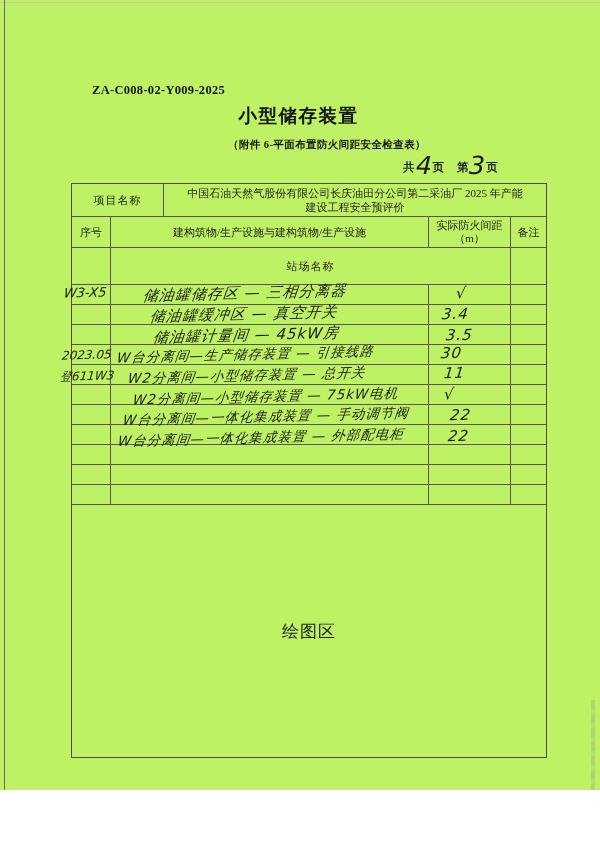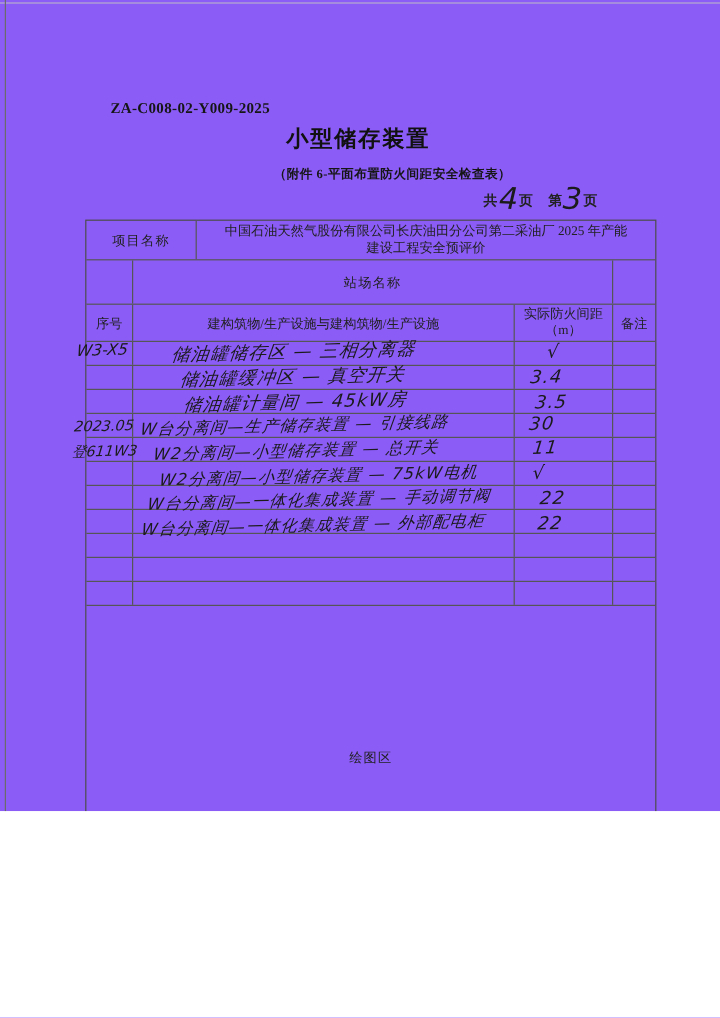--- a/index.html
+++ b/index.html
@@ -1,17 +1,17 @@
 <!DOCTYPE html>
 <html><head>
 <meta charset="utf-8">
 <style>
   html,body{margin:0;padding:0;background:#ffffff;}
   .page{
-    position:relative; width:600px; height:676px; background:#8b5cf6; overflow:hidden;
+    position:relative; width:600px; height:790px; background:#bef264; overflow:hidden;
     font-family:"Liberation Serif", serif; color:#1f1f1f;
   }
   
   .scan-top{position:absolute;left:0;top:2px;width:600px;height:1px;background:#c2c2c2;opacity:.8;}
   .scan-left{position:absolute;left:4px;top:0;width:1.4px;height:848px;background:#6b6b6b;}
   .scan-noise{position:absolute;left:591px;top:700px;width:4px;height:115px;opacity:.45;
     background:repeating-linear-gradient(180deg,rgba(190,90,90,.5) 0 4px,rgba(90,120,190,.5) 4px 9px,rgba(110,180,120,.45) 9px 14px);}
   .doc-code{position:absolute;left:92px;top:83px;font-weight:bold;font-size:12.5px;letter-spacing:.3px;color:#161616;}
   .title{position:absolute;left:0;top:103px;width:597px;text-align:center;font-weight:bold;font-size:18.5px;letter-spacing:1.5px;color:#111;}
   .subtitle{position:absolute;left:54px;top:138px;width:546px;text-align:center;font-weight:bold;font-size:10.5px;letter-spacing:.4px;color:#161616;}
@@ -33,21 +33,21 @@
   .r1 .c-val{flex:1;line-height:14px;padding:1px 20px;word-break:break-all;}
   .r2{height:36px;}
   .r3{height:30px;}
   .w-seq{width:38px;}
   .w-desc{flex:1;}
   .w-dist{width:82px;line-height:13px;}
   .w-note{width:36px;}
   .c-station{flex:1;letter-spacing:1px;}
   .drow{height:19px;}
   .draw{height:252px;}
-  .draw .c-draw{flex:1;border-left:none;font-size:11px;letter-spacing:1px;}
+  .draw .c-draw{flex:1;border-left:none;font-size:17px;letter-spacing:1px;}
   .pre{white-space:pre-line;}
   
   .ov{position:absolute;transform:rotate(-1.5deg) skewX(-8deg);}
   .ov-desc{font-size:14px;letter-spacing:1px;}
   .ov-val{font-size:15px;letter-spacing:1px;}
   .ov-seq{font-size:13px;}
 </style>
 </head>
 <body>
 
@@ -69,31 +69,31 @@
     <span class="pr">第</span>
     <span class="hw hw-digit">3</span>
     <span class="pr">页</span>
   </div>
 
   <div class="tbl">
     <div class="tr r1">
       <div class="td c-label">项目名称</div>
       <div class="td c-val">中国石油天然气股份有限公司长庆油田分公司第二采油厂 2025 年产能建设工程安全预评价</div>
     </div>
-    <div class="tr r2">
-      <div class="td w-seq"></div>
-      <div class="td c-station">站场名称</div>
-      <div class="td w-note"></div>
-    </div>
     <div class="tr r3">
       <div class="td w-seq">序号</div>
       <div class="td w-desc">建构筑物/生产设施与建构筑物/生产设施</div>
       <div class="td w-dist pre">实际防火间距
 （m）</div>
       <div class="td w-note">备注</div>
+    </div>
+    <div class="tr r2">
+      <div class="td w-seq"></div>
+      <div class="td c-station">站场名称</div>
+      <div class="td w-note"></div>
     </div>
 
     <div class="tr drow">
         <div class="td w-seq"></div>
         <div class="td w-desc"></div>
         <div class="td w-dist"></div>
         <div class="td w-note"></div>
       </div>
     <div class="tr drow">
         <div class="td w-seq"></div>

